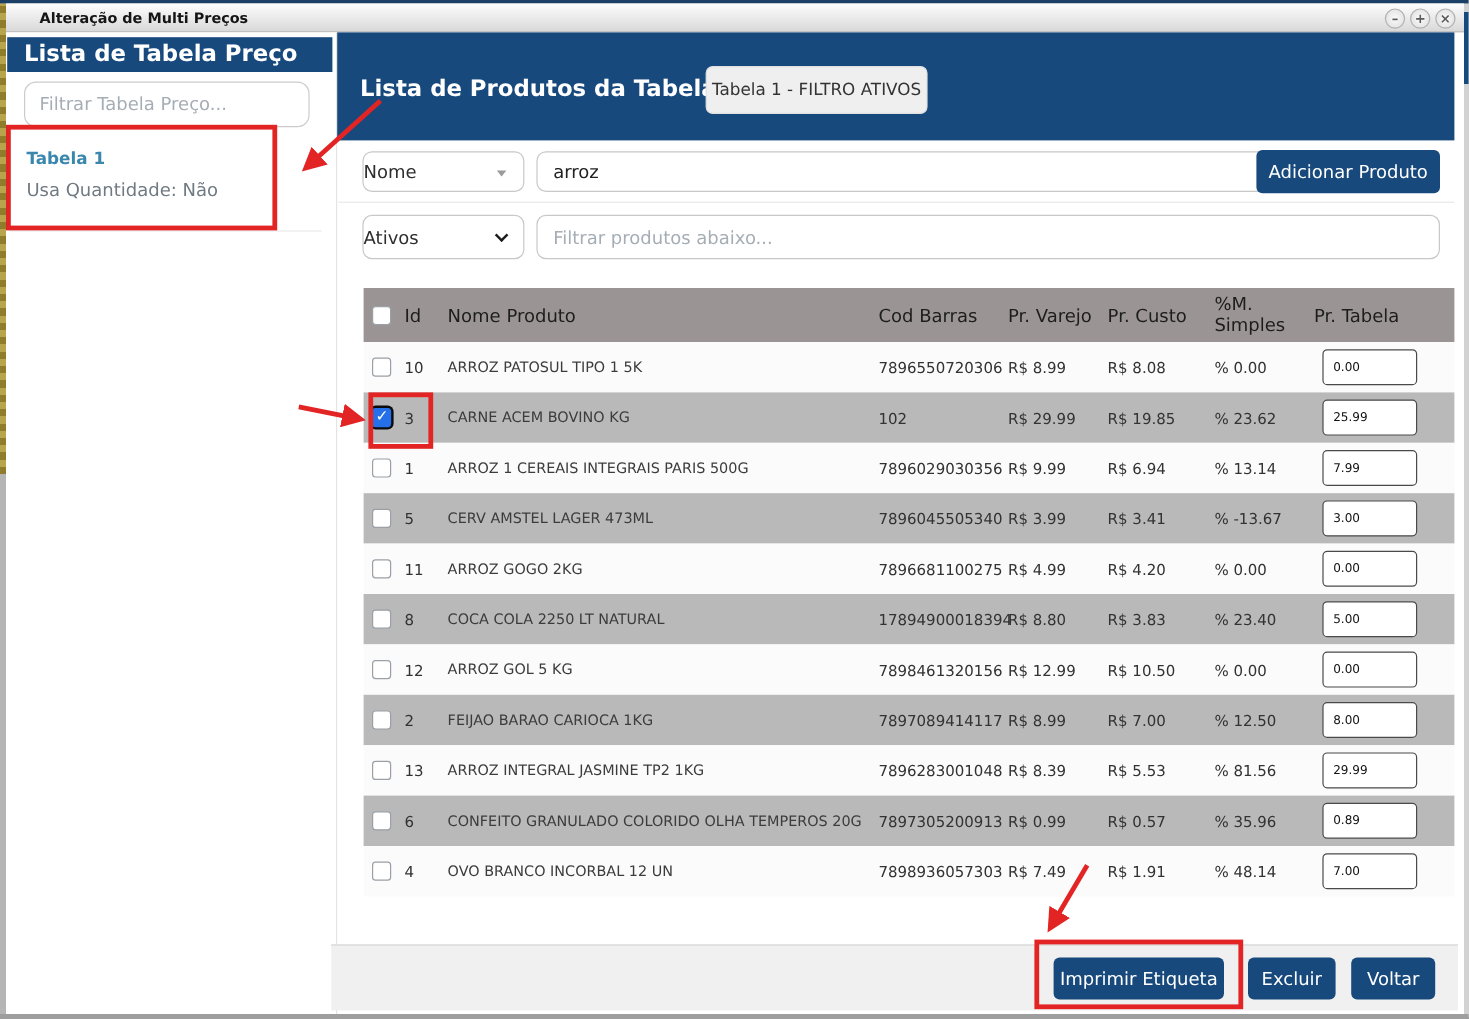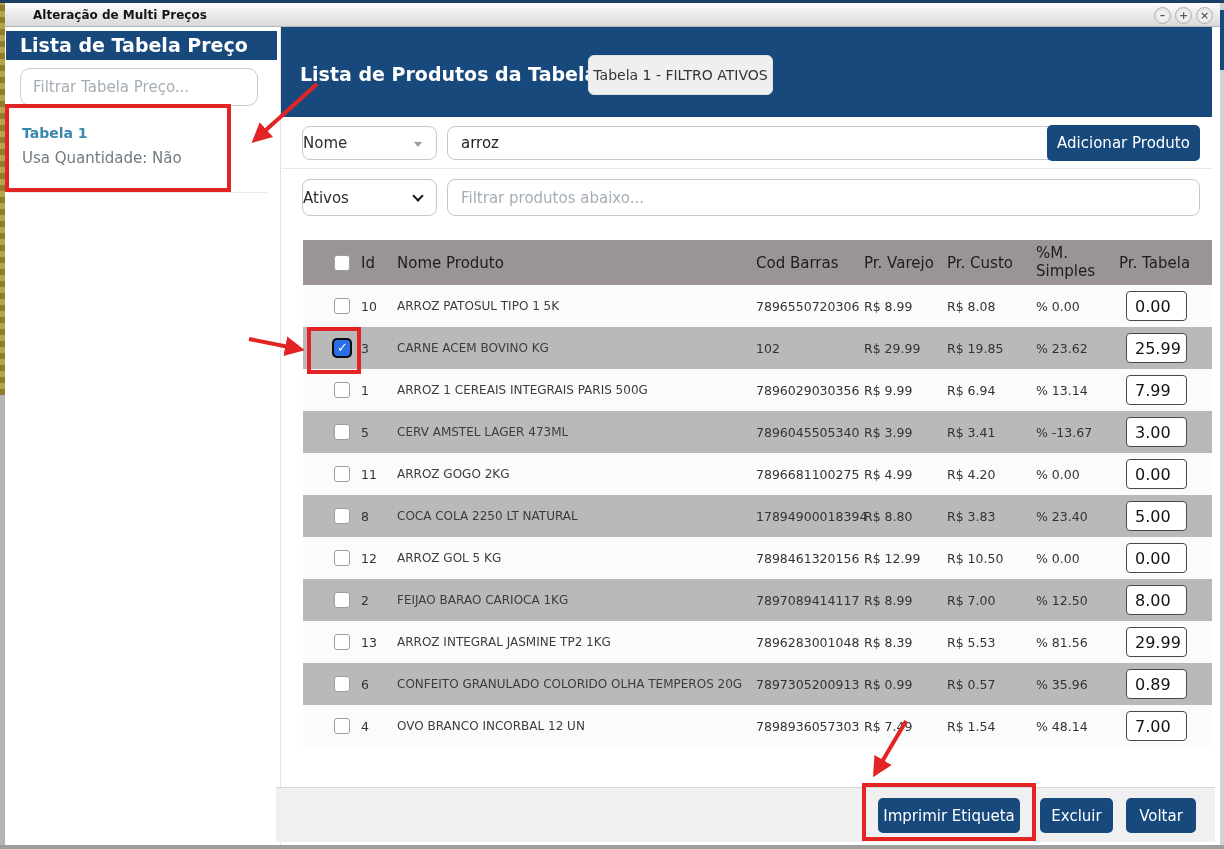--- a/index.html
+++ b/index.html
@@ -64,36 +64,36 @@
   .in-filter { left:447px; top:179px; width:753px; height:37px; }
   .in-filter::placeholder { color:#a5adb5; }
   .divider1 { position:absolute; left:282px; top:168px; width:930px; height:1px; background:#e8e8e8; }
   .btn { background:#17497d; color:#fff; border:none; border-radius:5px; font-size:15px;
          font-family:inherit; cursor:pointer; }
   .btn-add { position:absolute; left:1047px; top:125px; width:153px; height:36px; }
 
   
   .ptable { position:absolute; left:303px; top:240px; width:909px; }
   .trow { display:grid; grid-template-columns:27px 36px 359px 108px 83px 89px 83px auto;
-          padding-left:31px; align-items:center; }
+          padding-left:7px; align-items:center; }
   .thead { height:45px; background:#9b9495; color:#1d1d1d; font-size:15px; font-weight:500; }
   .thead .wrapcol { width:62px; line-height:1.15; }
   .tbody .trow { height:42px; }
   .tbody .trow.odd { background:#fbfbfb; }
   .tbody .trow.even { background:#b9b9b9; }
   .cell-name { font-size:12px; color:#3c3c3c; }
   .cell-num { font-size:12.5px; color:#333; }
   .cell-id { font-size:12.5px; color:#333; }
   .cb { width:16px; height:16px; border:1px solid #9aa0a6; border-radius:3px; background:#fff;
         cursor:pointer; position:relative; }
   .cb.checked { background:#2570e8; border-color:#2570e8; box-shadow:0 0 0 2px #0b0b0b; }
   .cb.checked::after { content:"✓"; position:absolute; left:2px; top:-1px; color:#fff;
                        font-size:13px; font-weight:bold; }
-  .price-in { width:61px; height:30px; margin-left:7px; border:1px solid #4a4a4a; border-radius:4px;
-              padding-left:8px; font-size:16px; color:#111; font-family:inherit; background:#fff; }
+  .price-in { width:79px; height:30px; margin-left:7px; border:1px solid #4a4a4a; border-radius:4px;
+              padding-left:8px; font-size:10px; color:#111; font-family:inherit; background:#fff; }
 
   
   .m-footer { position:absolute; left:276px; top:787px; width:939px; height:55px;
               background:#f0f0f0; border-top:1px solid #d6d6d6; }
   .btn-print { position:absolute; left:602px; top:10px; width:142px; height:35px; }
   .btn-del   { position:absolute; left:764px; top:10px; width:73px;  height:35px; }
   .btn-back  { position:absolute; left:850px; top:10px; width:70px;  height:35px; }
 
   
   .ann-rect { position:absolute; border:4px solid #e32424; pointer-events:none; }
@@ -297,21 +297,21 @@
   </div>
 
   <div class="trow odd">
     <div>
             <div class="cb"></div>
           </div>
     <div class="cell-id">4</div>
     <div class="cell-name">OVO BRANCO INCORBAL 12 UN</div>
     <div class="cell-num">7898936057303</div>
     <div class="cell-num">R$ 7.49</div>
-    <div class="cell-num">R$ 1.54</div>
+    <div class="cell-num">R$ 1.91</div>
     <div class="cell-num">% 48.14</div>
     <div><input class="price-in" type="text" value="7.00" style=""></div>
   </div>
 </div>
   </div>
 
   <div class="m-footer">
     <button class="btn btn-print">Imprimir Etiqueta</button>
     <button class="btn btn-del">Excluir</button>
     <button class="btn btn-back">Voltar</button>

